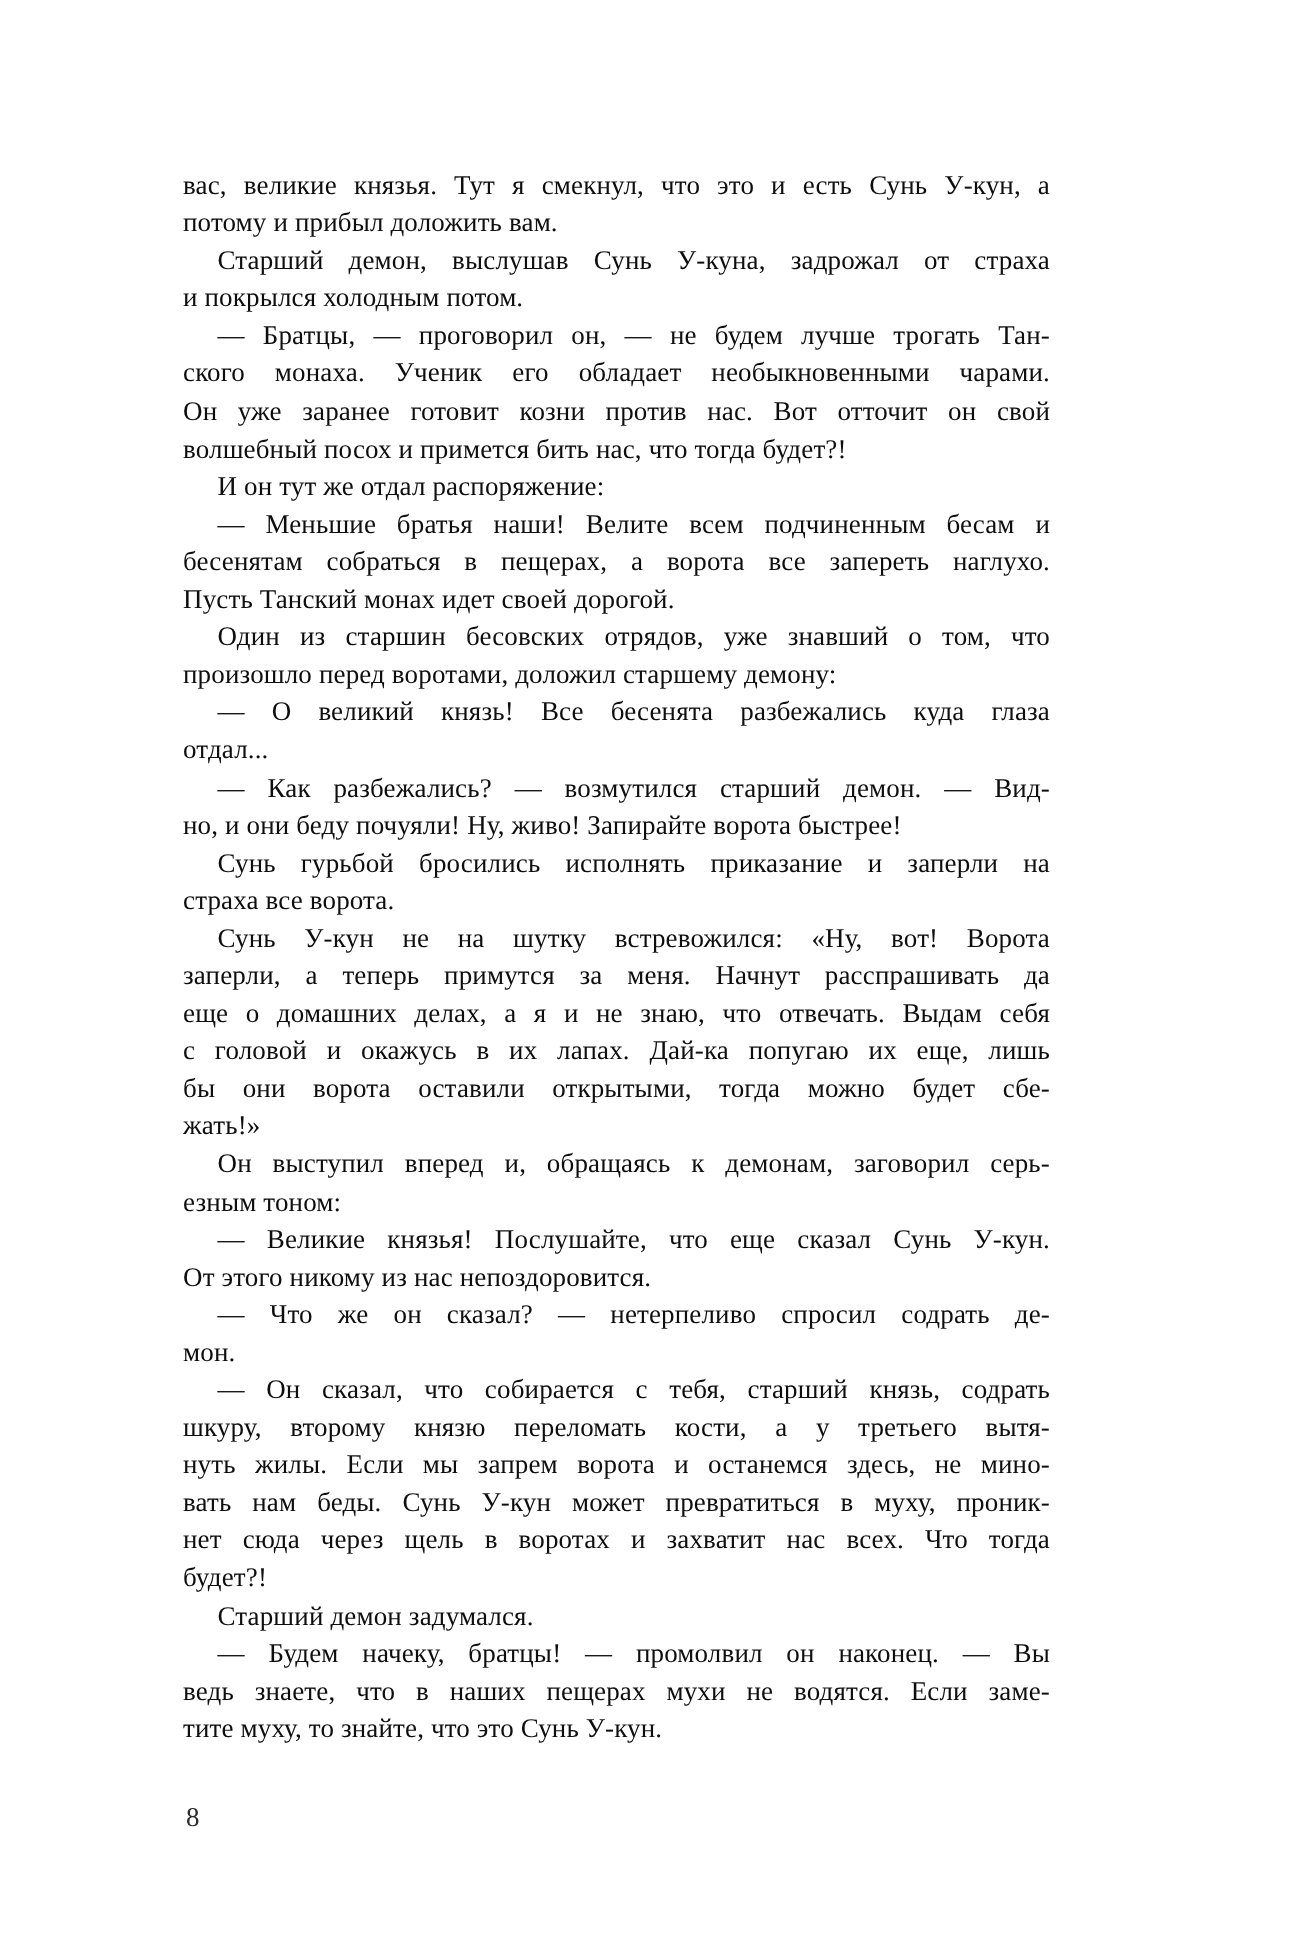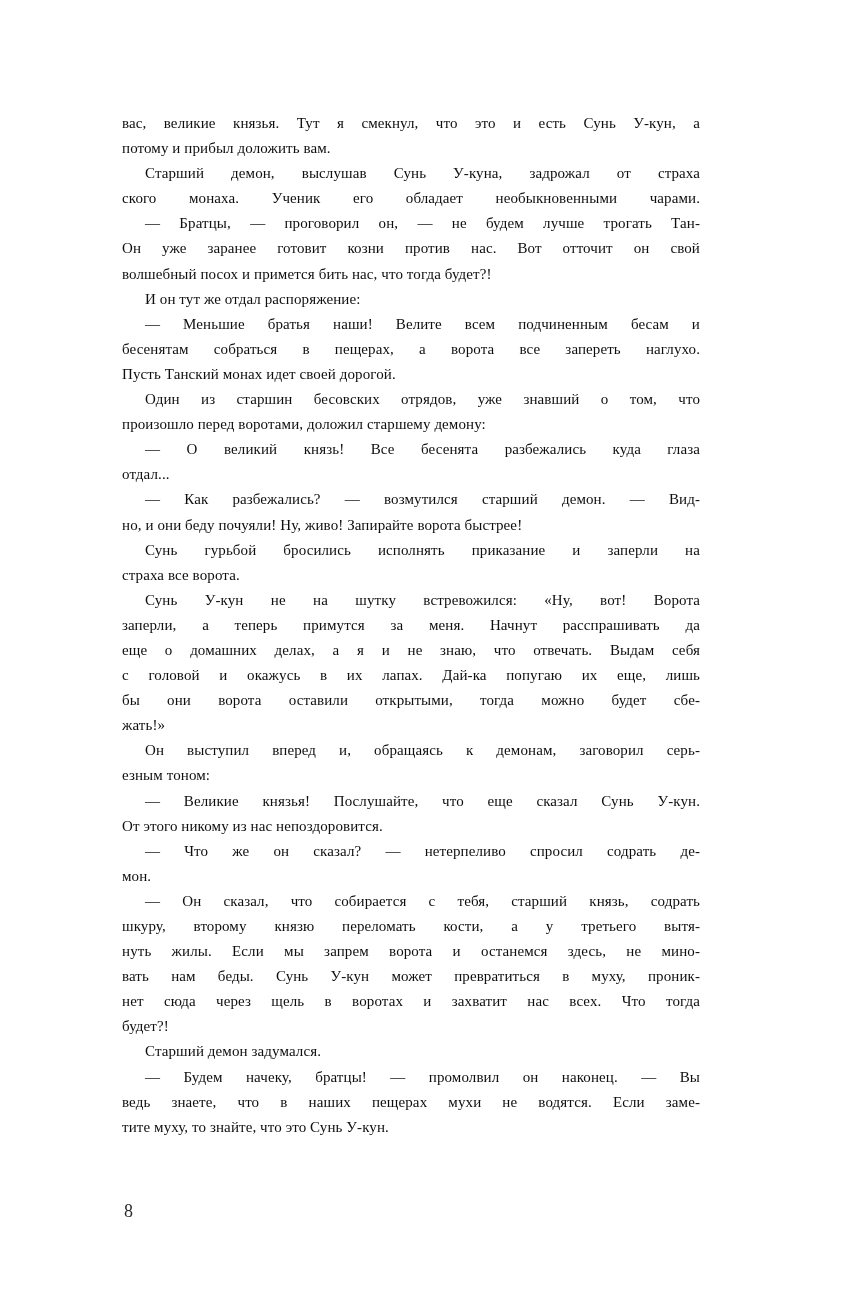--- a/index.html
+++ b/index.html
@@ -16,21 +16,21 @@
   .book-page {
     position: absolute;
     inset: 0;
     background: #ffffff;
   }
   .text-block {
     position: absolute;
     left: 122px;
     top: 111px;
     width: 578px;
-    font-size: 15px;
+    font-size: 18px;
     line-height: 25.1px;
     letter-spacing: 0.1px;
   }
   .para { margin: 0; padding: 0; }
   .line {
     text-align: justify;
     text-align-last: justify;
     white-space: normal;
     height: 25.1px;
     overflow: visible;
@@ -56,24 +56,25 @@
 <body>
 
 <div class="book-page">
   <main class="text-block">
       <div class="para">
         <div class="line">вас, великие князья. Тут я смекнул, что это и есть Сунь У-кун, а</div>
         <div class="line last">потому и прибыл доложить вам.</div>
       </div>
       <div class="para">
         <div class="line indent">Старший демон, выслушав Сунь У-куна, задрожал от страха</div>
+        <div class="line last">и покрылся холодным потом.</div>
       </div>
       <div class="para">
+        <div class="line indent">— Братцы, — проговорил он, — не будем лучше трогать Тан-</div>
         <div class="line">ского монаха. Ученик его обладает необыкновенными чарами.</div>
-        <div class="line indent">— Братцы, — проговорил он, — не будем лучше трогать Тан-</div>
         <div class="line">Он уже заранее готовит козни против нас. Вот отточит он свой</div>
         <div class="line last">волшебный посох и примется бить нас, что тогда будет?!</div>
       </div>
       <div class="para">
         <div class="line last indent">И он тут же отдал распоряжение:</div>
       </div>
       <div class="para">
         <div class="line indent">— Меньшие братья наши! Велите всем подчиненным бесам и</div>
         <div class="line">бесенятам собраться в пещерах, а ворота все запереть наглухо.</div>
         <div class="line last">Пусть Танский монах идет своей дорогой.</div>

